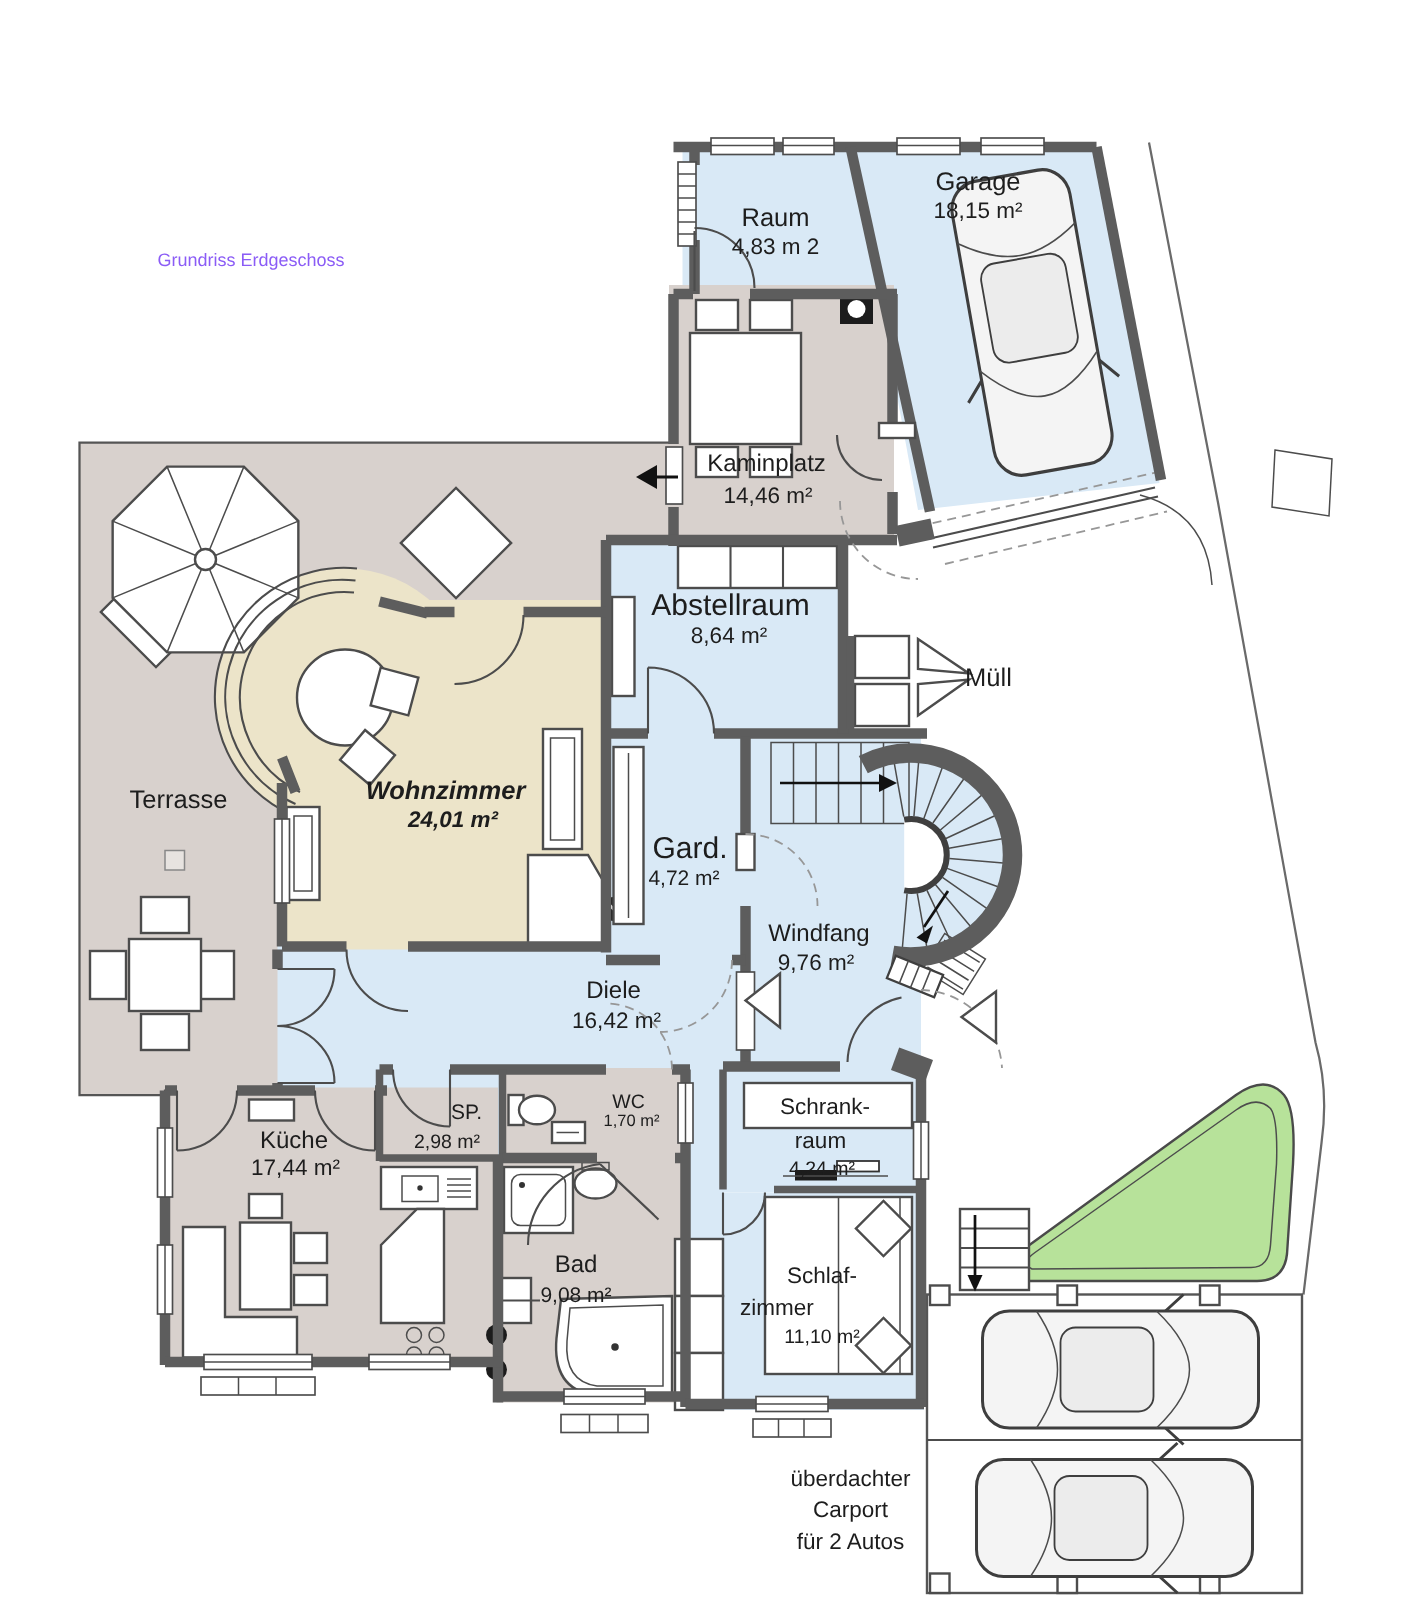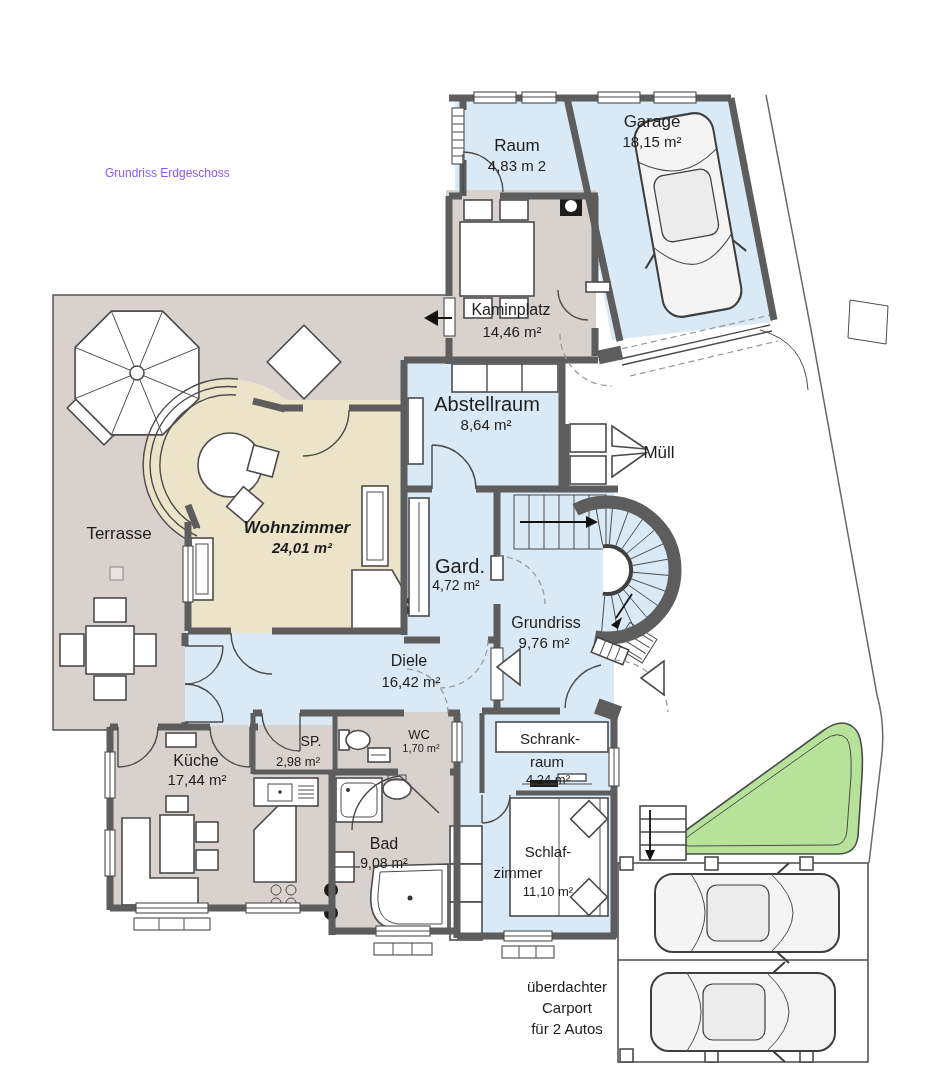--- a/index.html
+++ b/index.html
@@ -379,21 +379,21 @@
 <div class="lbl" style="left:659px;top:452px;font-size:17px">Müll</div>
 
 <div class="lbl" style="left:119px;top:533px;font-size:17px">Terrasse</div>
 
 <div class="lbl b" style="left:297px;top:527px;font-size:17px">Wohnzimmer</div>
 <div class="lbl b" style="left:302px;top:547px;font-size:15px">24,01 m²</div>
 
 <div class="lbl" style="left:460px;top:566px;font-size:20px">Gard.</div>
 <div class="lbl" style="left:456px;top:585px;font-size:14px">4,72 m²</div>
 
-<div class="lbl" style="left:546px;top:623px;font-size:16px">Grundriss</div>
+<div class="lbl" style="left:546px;top:623px;font-size:16px">Windfang</div>
 <div class="lbl" style="left:544px;top:642px;font-size:15px">9,76 m²</div>
 
 <div class="lbl" style="left:409px;top:661px;font-size:16px">Diele</div>
 <div class="lbl" style="left:411px;top:681px;font-size:15px">16,42 m²</div>
 
 <div class="lbl" style="left:196px;top:761px;font-size:16px">Küche</div>
 <div class="lbl" style="left:197px;top:779px;font-size:15px">17,44 m²</div>
 
 <div class="lbl" style="left:311px;top:741px;font-size:14px">SP.</div>
 <div class="lbl" style="left:298px;top:761px;font-size:13px">2,98 m²</div>

